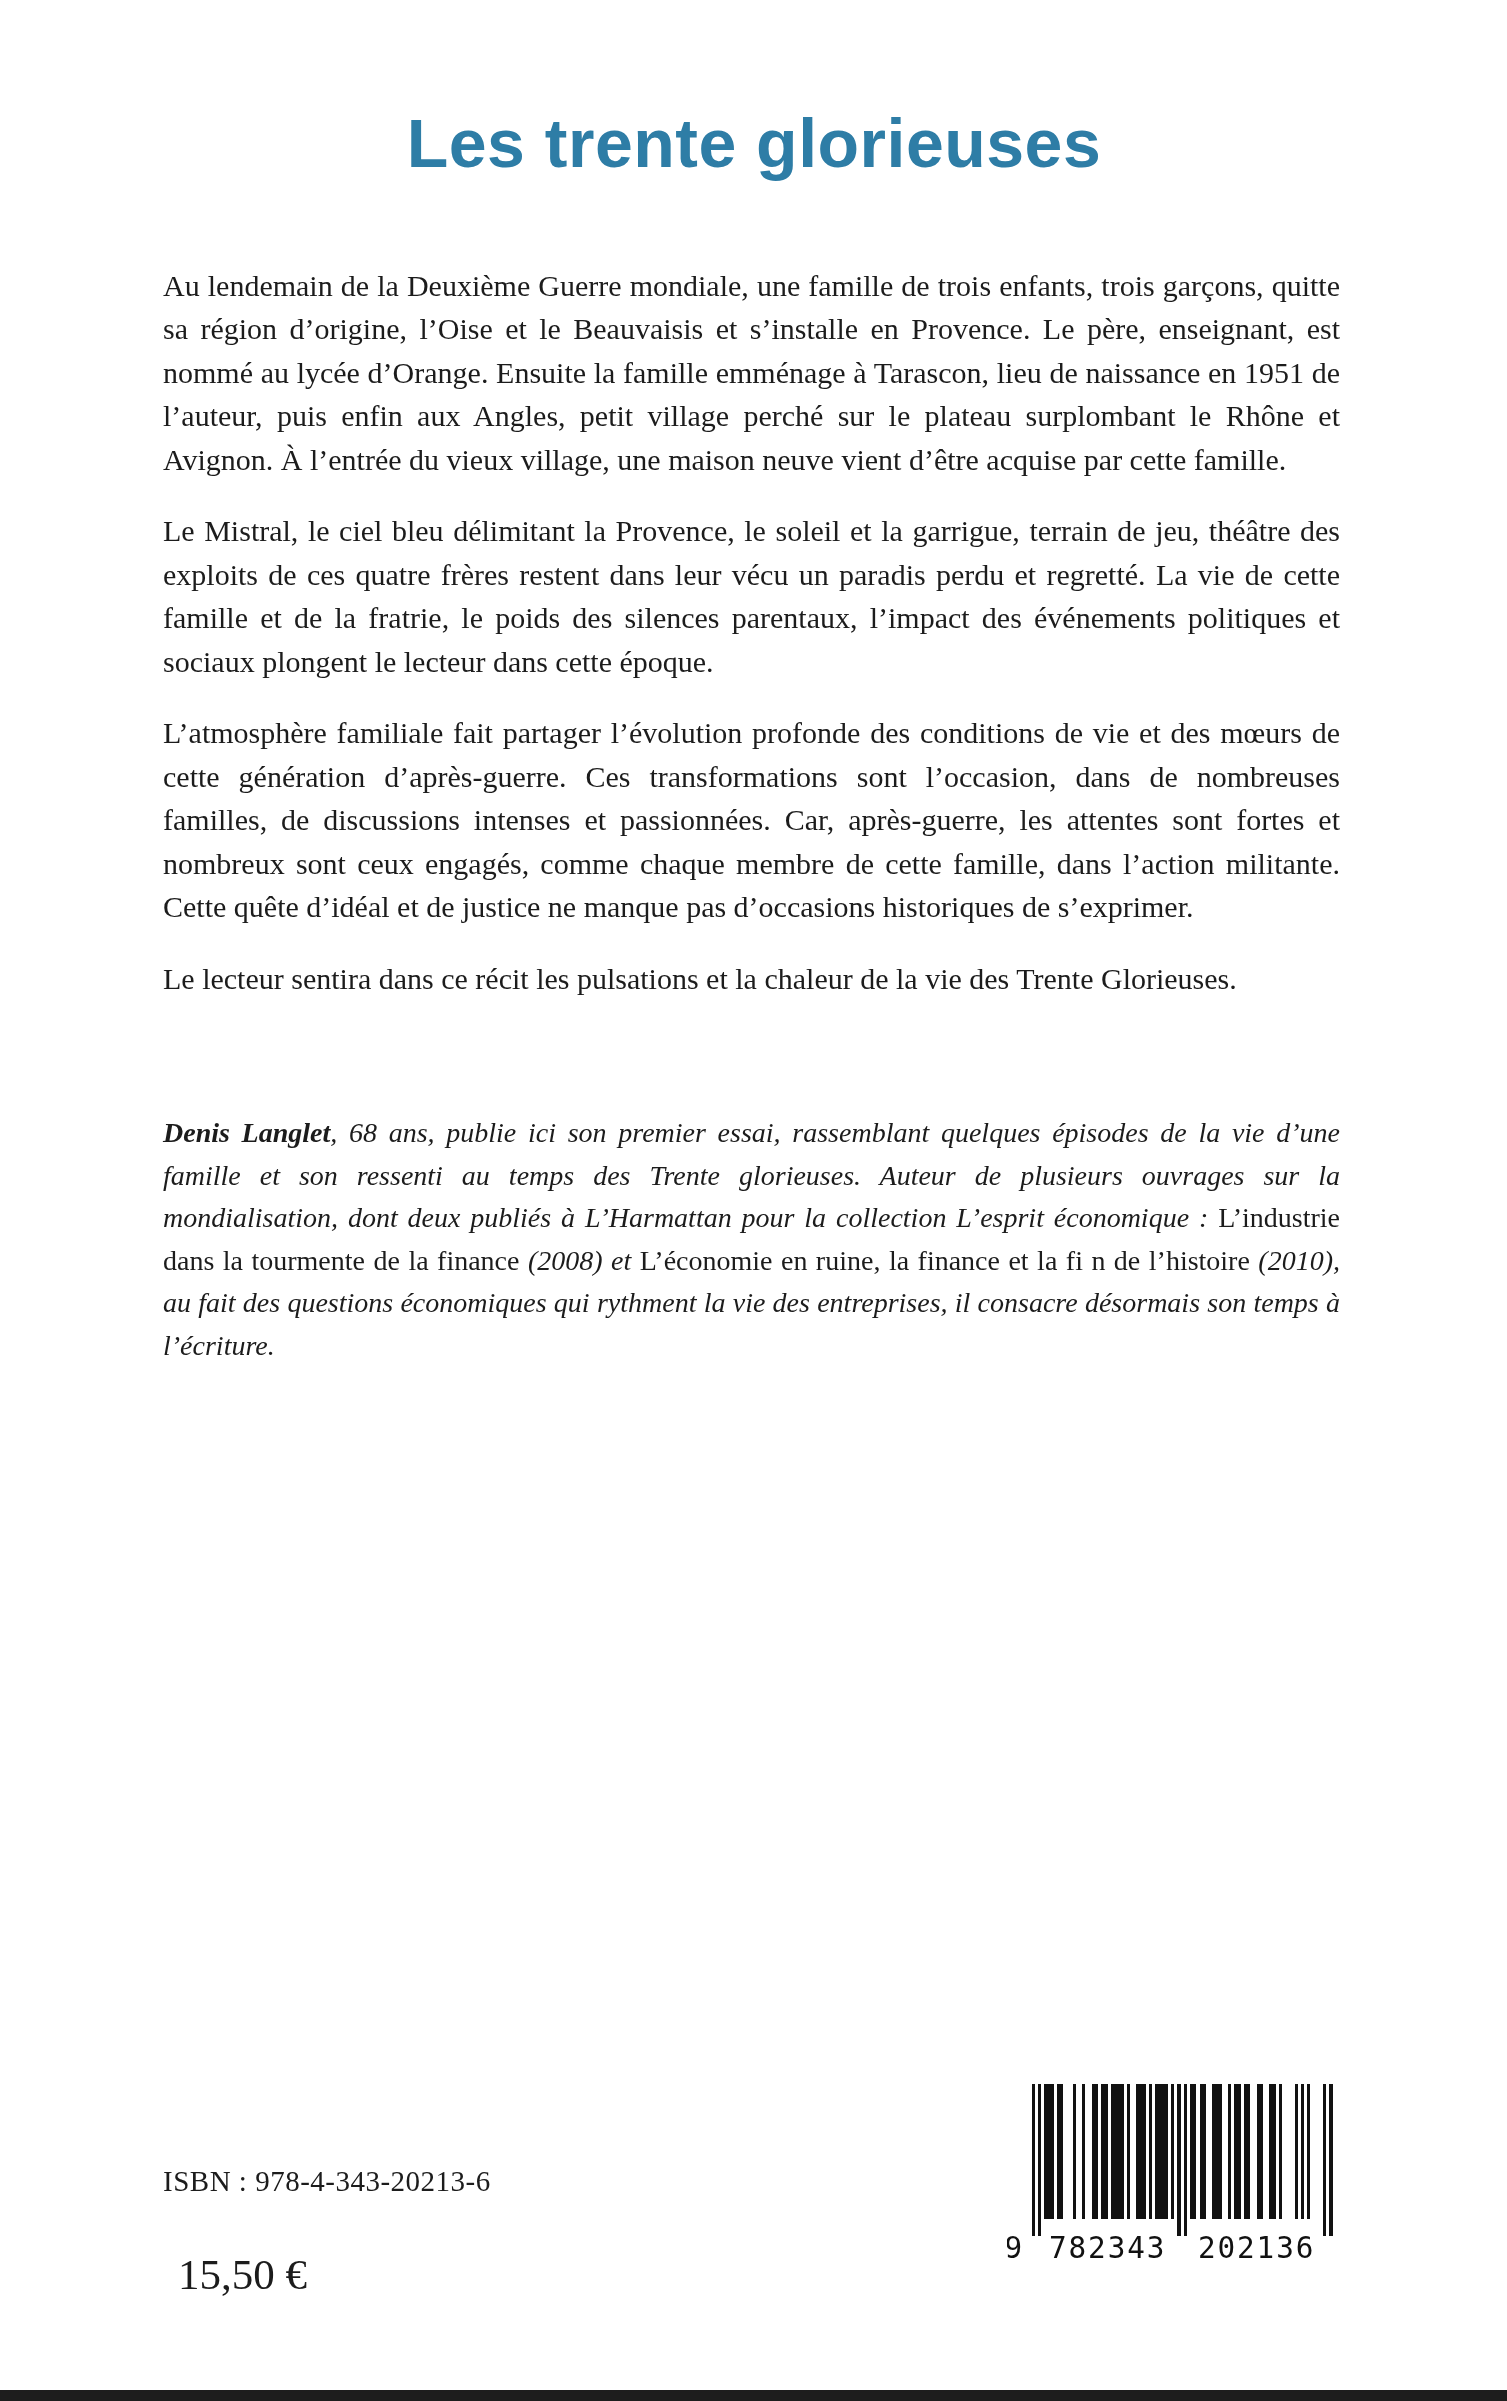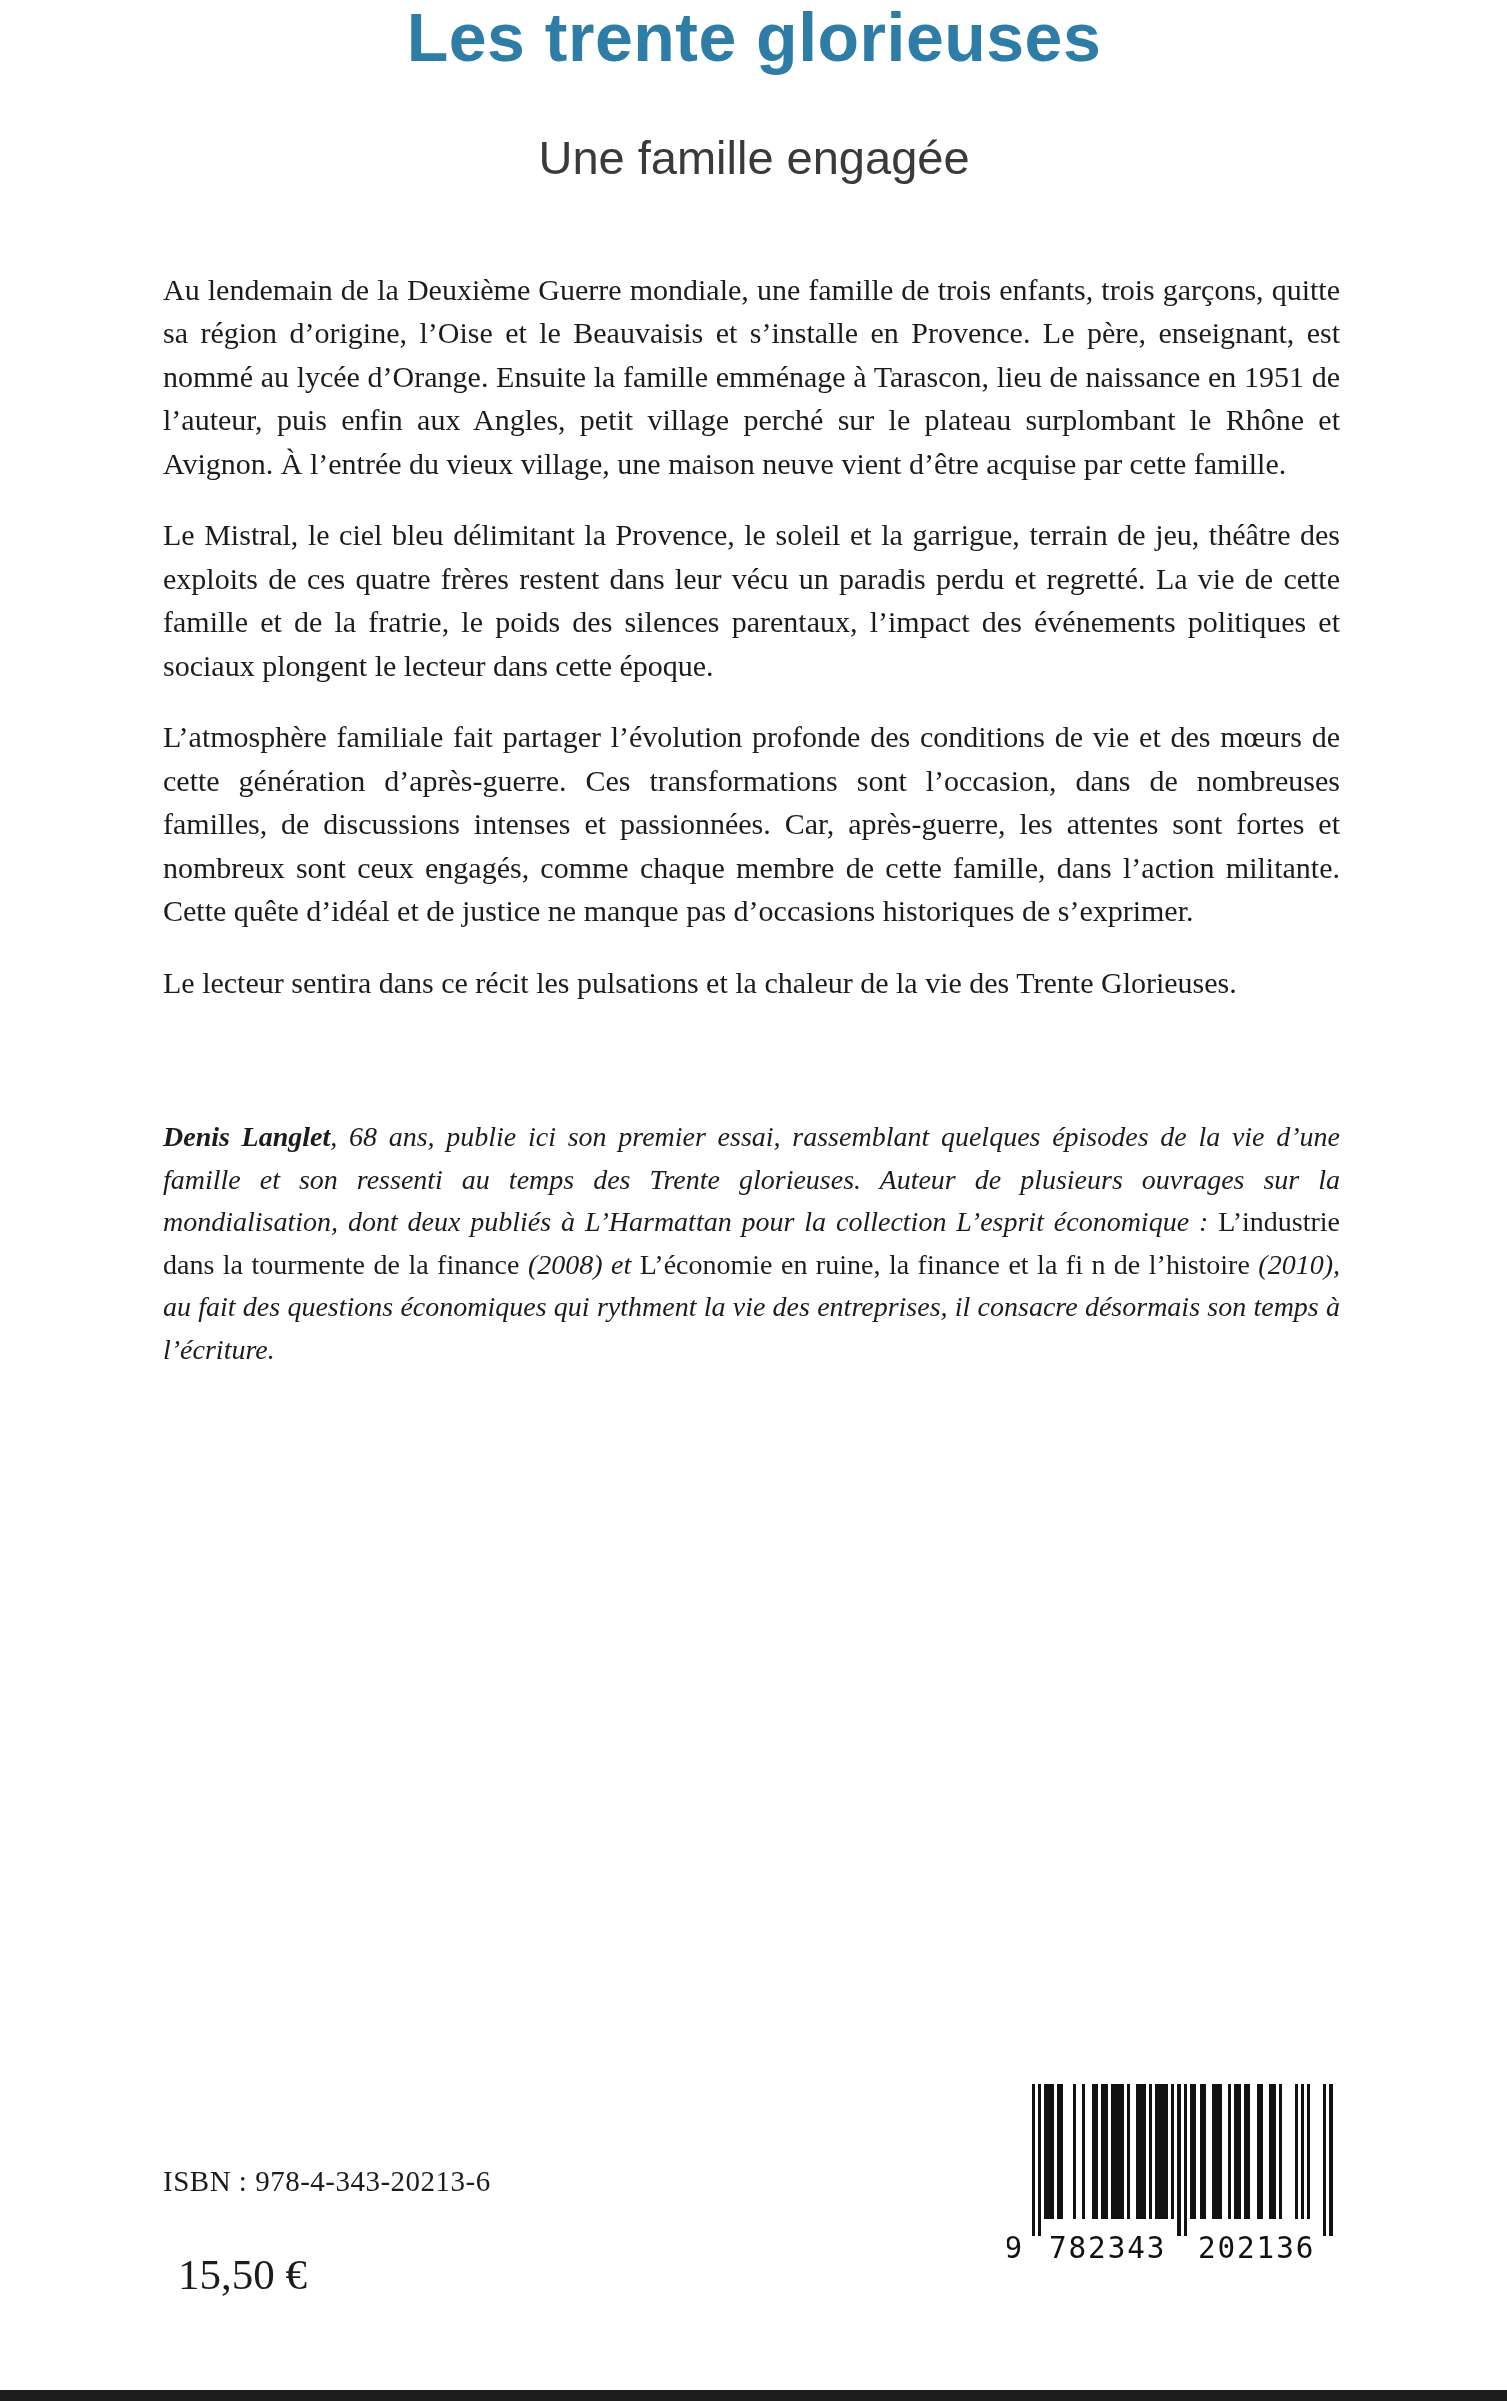--- a/index.html
+++ b/index.html
@@ -4,21 +4,21 @@
 <style>
   html,body{margin:0;padding:0;background:#e8e8e8;}
   .page{
     position:relative;
     width:1508px;height:2402px;
     background:#ffffff;
     overflow:hidden;
     font-family:"Liberation Serif",serif;
     color:#1a1a1a;
   }
-  .header{ text-align:center; }
+  .header{ text-align:center; padding-top:106px; }
   .book-title{
     font-family:"Liberation Sans",sans-serif;
     font-weight:700;
     font-size:68px;
     line-height:1.1;
     color:#2e7da6;
     letter-spacing:0.5px;
   }
   .book-years{
     font-family:"Liberation Sans",sans-serif;
@@ -78,21 +78,20 @@
     background:#1d1d1d;
   }
 </style>
 </head>
 <body>
 
 <div class="page">
 
   <div class="header">
     <div class="book-title">Les trente glorieuses</div>
-    <div class="book-subtitle">Une famille engagée</div>
   </div>
 
   <div class="synopsis">
     <p>Au lendemain de la Deuxième Guerre mondiale, une famille de trois enfants, trois garçons, quitte sa région d’origine, l’Oise et le Beauvaisis et s’installe en Provence. Le père, enseignant, est nommé au lycée d’Orange. Ensuite la famille emménage à Tarascon, lieu de naissance en 1951 de l’auteur, puis enfin aux Angles, petit village perché sur le plateau surplombant le Rhône et Avignon. À l’entrée du vieux village, une maison neuve vient d’être acquise par cette famille.</p>
     <p>Le Mistral, le ciel bleu délimitant la Provence, le soleil et la garrigue, terrain de jeu, théâtre des exploits de ces quatre frères restent dans leur vécu un paradis perdu et regretté. La vie de cette famille et de la fratrie, le poids des silences parentaux, l’impact des événements politiques et sociaux plongent le lecteur dans cette époque.</p>
     <p>L’atmosphère familiale fait partager l’évolution profonde des conditions de vie et des mœurs de cette génération d’après-guerre. Ces transformations sont l’occasion, dans de nombreuses familles, de discussions intenses et passionnées. Car, après-guerre, les attentes sont fortes et nombreux sont ceux engagés, comme chaque membre de cette famille, dans l’action militante.  Cette quête d’idéal et de justice ne manque pas d’occasions historiques de s’exprimer.</p>
     <p>Le lecteur sentira dans ce récit les pulsations et la chaleur de la vie des Trente Glorieuses.</p>
   </div>
 
   <div class="bio"><span class="seg-bi">Denis Langlet</span><span class="seg-i">, 68 ans, publie ici son premier essai, rassemblant quelques épisodes de la vie d’une famille et son ressenti au temps des Trente glorieuses. Auteur de plusieurs ouvrages sur la mondialisation, dont deux publiés à L’Harmattan pour la collection L’esprit économique : </span><span class="seg-r">L’industrie dans la tourmente de la finance </span><span class="seg-i">(2008) et </span><span class="seg-r">L’économie en ruine, la finance et la fi n de l’histoire </span><span class="seg-i">(2010), au fait des questions économiques qui rythment la vie des entreprises, il consacre désormais son temps à l’écriture.</span></div>

